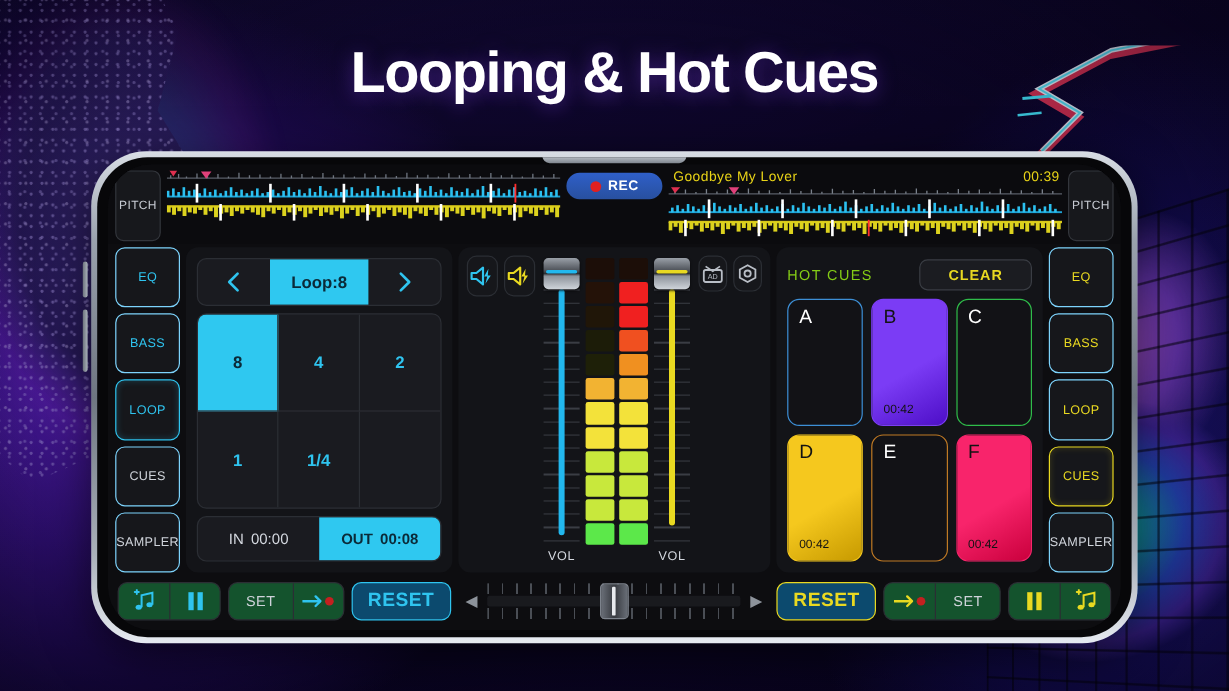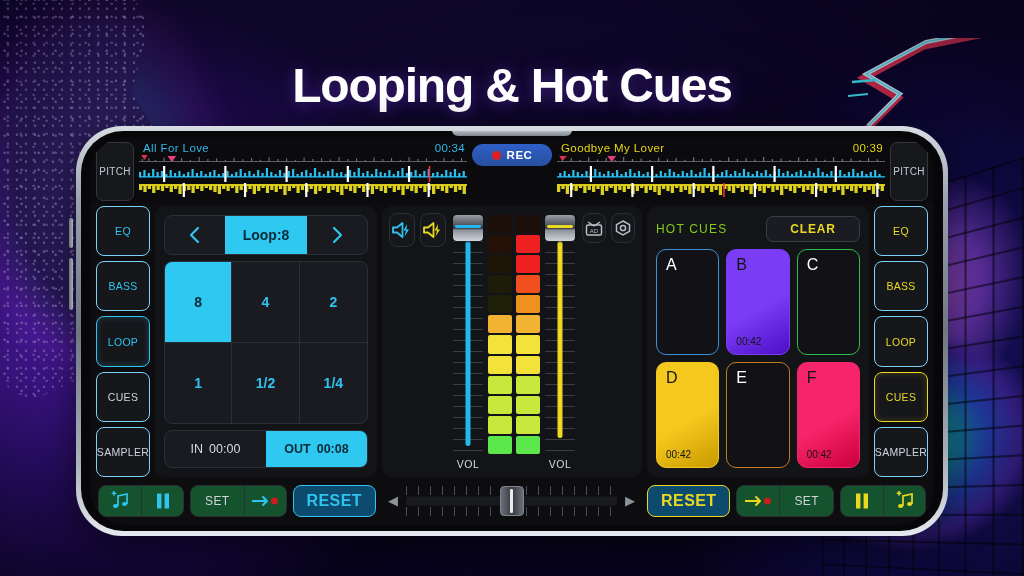--- a/index.html
+++ b/index.html
@@ -68,21 +68,20 @@
     position: absolute; inset: 0;
     background: radial-gradient(ellipse 720px 470px at 50% 48%, rgba(0,0,0,0) 40%, rgba(5,2,18,.55) 100%);
   }
 
   
   .title {
     position: absolute; top: 34px; left: 0; width: 100%;
     text-align: center; color: #ffffff;
     font-size: 48px; font-weight: bold; letter-spacing: -1.2px;
     text-shadow: 0 2px 16px rgba(120,60,220,.5);
-    margin-top: 24px;
   }
 
   
   .phone {
     position: absolute; left: 76px; top: 126px; width: 872px; height: 410px;
     border-radius: 46px;
     background: linear-gradient(180deg, #d8dde4 0%, #9aa2ad 18%, #6e7681 50%, #aab1ba 82%, #e6eaf0 100%);
     padding: 5px;
     box-shadow: 0 10px 40px rgba(0,0,0,.6);
   }
@@ -316,24 +315,20 @@
     <div class="sidebtn" style="top:132px;height:52px;"></div>
     <div class="phone-inner">
       <div class="notch"></div>
 
       <div class="screen">
 
         <div class="topbar">
           <div class="pitch-btn">PITCH</div>
 
           <div class="deck-wave wave-cyan">
-            <div class="wave-head">
-              <span class="track-name">All For Love</span>
-              <span class="track-time">00:34</span>
-            </div>
             <div class="wave-stack">
               <div class="wave-row wave-overview">
                 <svg class="wave-svg" viewBox="0 0 300 9" preserveAspectRatio="none">
                   <line x1="0" y1="6.5" x2="300" y2="6.5" stroke="#5a5f68" stroke-width="1"></line>
                   <g stroke="#6f7680" stroke-width="1">
                     <path d="M3 6.5 L3 4 M9 6.5 L9 3 M15 6.5 L15 5 M23 6.5 L23 2.5 M31 6.5 L31 4.5 M39 6.5 L39 3
                              M47 6.5 L47 5 M55 6.5 L55 2 M63 6.5 L63 4 M71 6.5 L71 3.5 M79 6.5 L79 5 M87 6.5 L87 2.8
                              M95 6.5 L95 4.2 M103 6.5 L103 3 M111 6.5 L111 4.8 M119 6.5 L119 2.2 M127 6.5 L127 4
                              M135 6.5 L135 3.4 M143 6.5 L143 5 M151 6.5 L151 2.6 M159 6.5 L159 4 M167 6.5 L167 3.2
                              M175 6.5 L175 4.6 M183 6.5 L183 2 M191 6.5 L191 4 M199 6.5 L199 3.6 M207 6.5 L207 5
@@ -761,21 +756,20 @@
                   <polyline points="4,2 11,9 4,16" fill="none" stroke="#2fc4ef" stroke-width="2.2" stroke-linecap="round" stroke-linejoin="round"></polyline>
                 </svg>
               </div>
             </div>
 
             <div class="loop-grid">
               <div class="loop-cell on">8</div>
               <div class="loop-cell">4</div>
               <div class="loop-cell">2</div>
               <div class="loop-cell">1</div>
-              <div class="loop-cell">1/2</div>
               <div class="loop-cell">1/4</div>
             </div>
 
             <div class="loop-io">
               <div class="io-cell">
                 <span>IN</span>
                 <span>00:00</span>
               </div>
               <div class="io-cell on">
                 <span>OUT</span>

